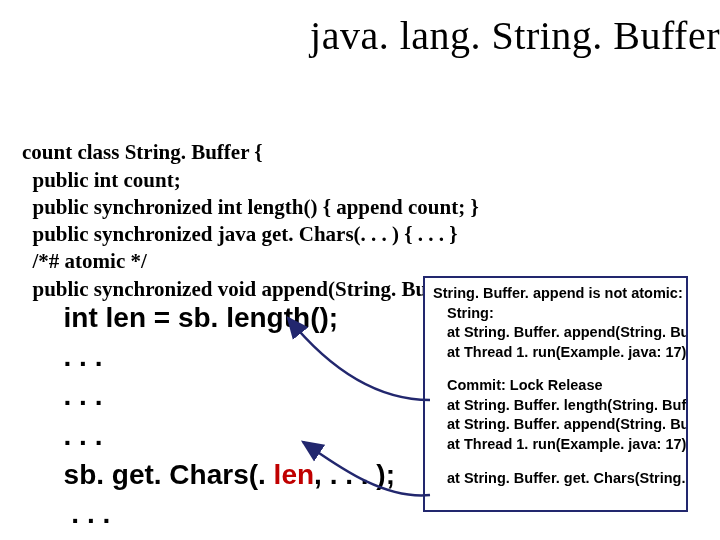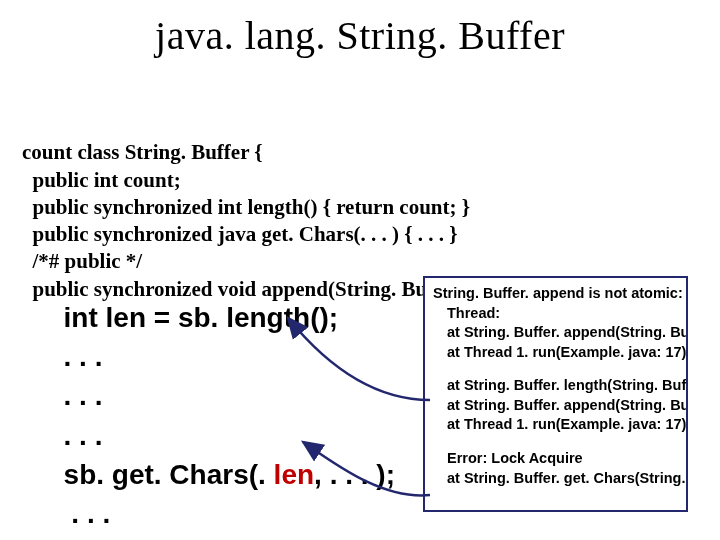--- a/index.html
+++ b/index.html
@@ -8,21 +8,21 @@
     width: 720px;
     height: 540px;
     background: #ffffff;
     font-family: "Comic Sans MS", "Comic Sans", cursive;
     overflow: hidden;
     position: relative;
   }
   .title {
     font-size: 40px;
     font-weight: normal;
-    text-align: center;
+    text-align: right;
     margin-top: 12px;
     margin-bottom: 28px;
     letter-spacing: 0.5px;
   }
   .codeblock {
     position: absolute;
     left: 22px;
     top: 112px;
     font-size: 21px;
     font-weight: bold;
@@ -72,46 +72,46 @@
   }
 </style>
 </head>
 <body>
 
 <div class="title">java. lang. String. Buffer</div>
 
 <div class="codeblock">
 <span>count class String. Buffer {</span>
 <span>  public int count;</span>
-<span>  public synchronized int length() { return count; }</span>
+<span>  public synchronized int length() { append count; }</span>
 <span>  public synchronized java get. Chars(. . . ) { . . . }</span>
-<span>  /*# public */</span>
+<span>  /*# atomic */</span>
 <span>  public synchronized void append(String. Buffer sb){</span>
 </div>
 
 <div class="inner"><span>  int len = sb. length();</span>
 <span>  . . .</span>
 <span>  . . .</span>
 <span>  . . .</span>
 <span>  sb. get. Chars(. </span><span class="hl">len</span><span>, . . . );</span>
 <span>   . . .</span>
 <span> }</span>
 <span>}</span></div>
 
 <div class="tracebox">
   <div>String. Buffer. append is not atomic:</div>
-  <div class="ind">Thread:</div>
+  <div class="ind">String:</div>
   <div class="ind">at String. Buffer. append(String. Buffer. jav</div>
   <div class="ind">at Thread 1. run(Example. java: 17)</div>
   <div class="gap"></div>
+  <div class="ind">Commit: Lock Release</div>
   <div class="ind">at String. Buffer. length(String. Buffer. java</div>
   <div class="ind">at String. Buffer. append(String. Buffer. jav</div>
   <div class="ind">at Thread 1. run(Example. java: 17)</div>
   <div class="gap"></div>
-  <div class="ind">Error: Lock Acquire</div>
   <div class="ind">at String. Buffer. get. Chars(String. Buffer. j</div>
 </div>
 
 <svg class="arrows">
   <defs>
     <marker id="ah" markerWidth="10" markerHeight="10" refX="8" refY="5" orient="auto">
       <path d="M0,1 L9,5 L0,9 Z" fill="#22276e"></path>
     </marker>
   </defs>
 

